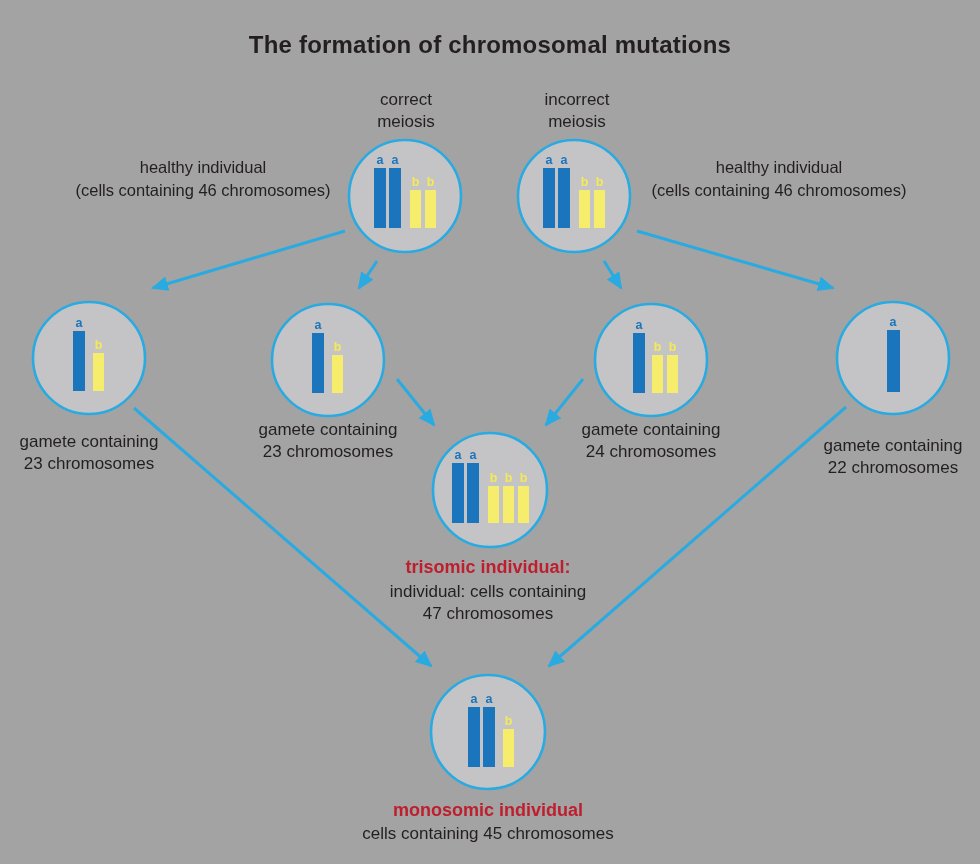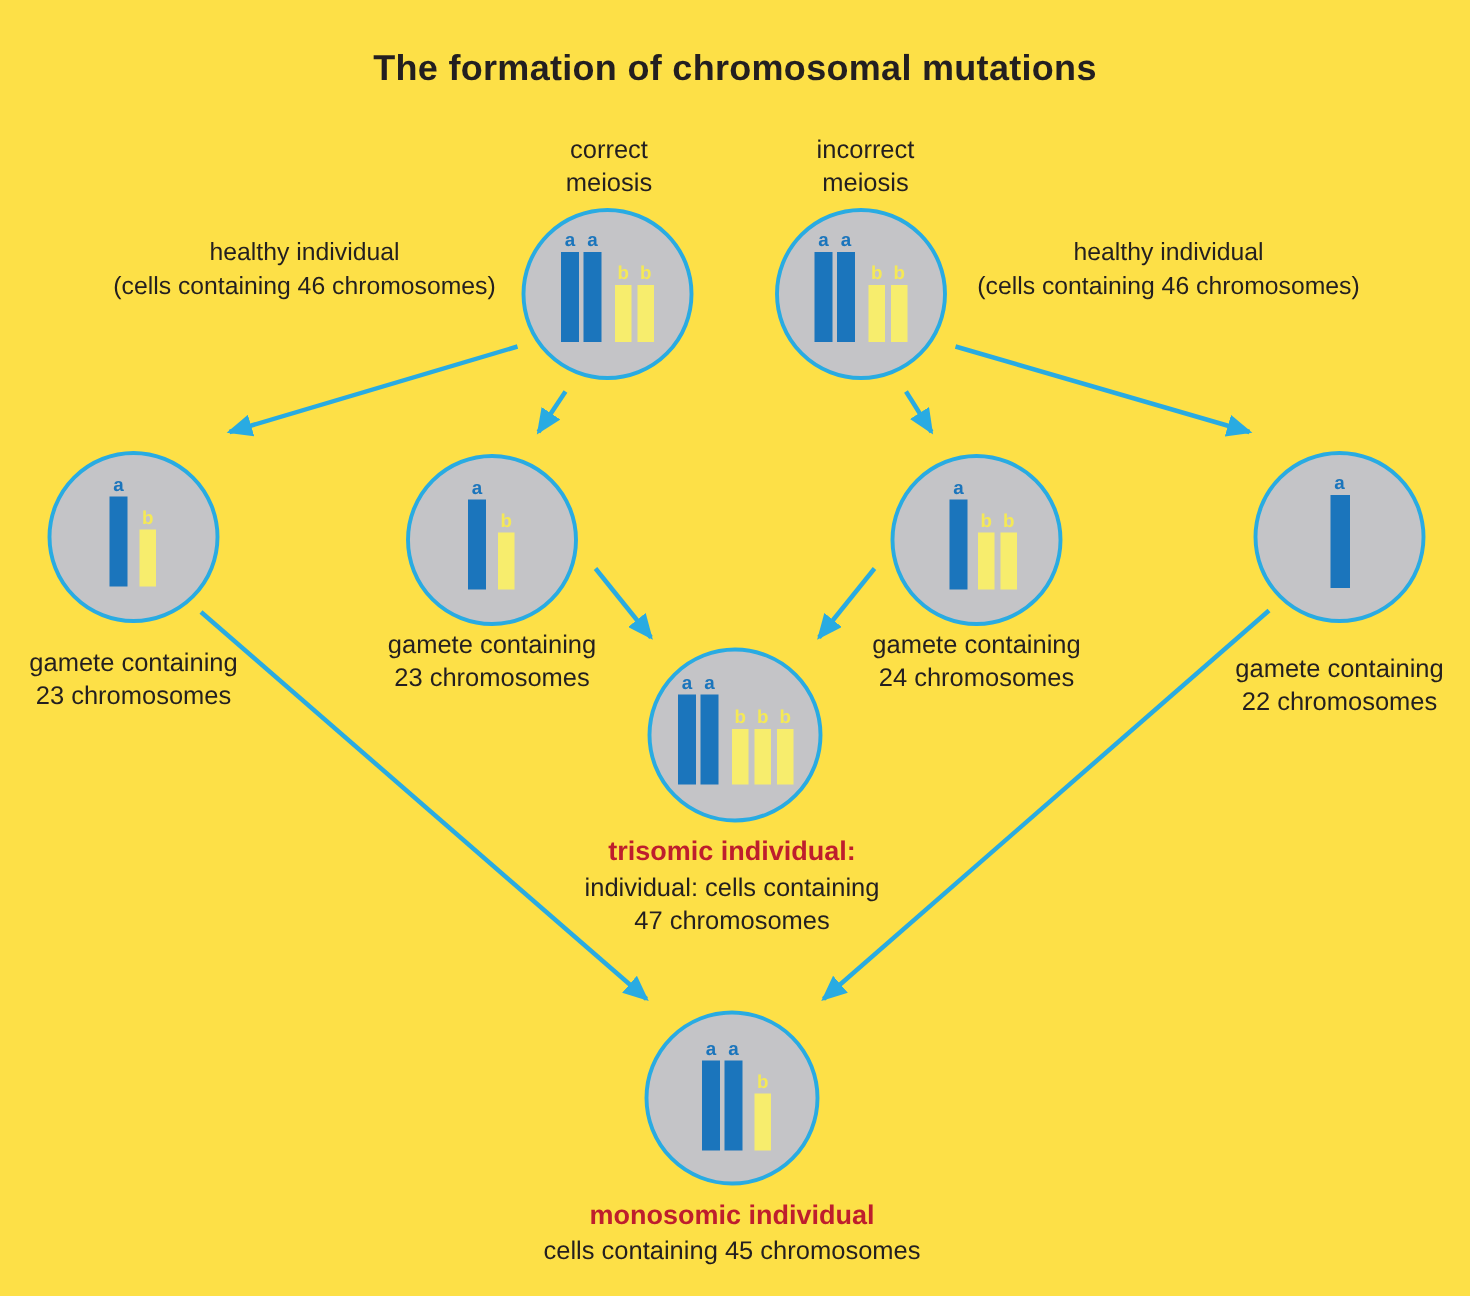--- a/index.html
+++ b/index.html
@@ -1,19 +1,19 @@
 <!DOCTYPE html>
 <html><head>
 <meta charset="utf-8">
 <style>
   html, body { margin: 0; padding: 0; background: #ffffff; }
   .stage {
     position: relative;
     width: 980px; height: 864px;
-    background: #fde047;
+    background: #a3a3a3;
     font-family: "Liberation Sans", sans-serif;
     overflow: hidden;
   }
   svg { display: block; }
   text {
     font-family: "Liberation Sans", sans-serif;
     fill: #231f20;
   }
   .title { font-size: 24px; font-weight: 600; letter-spacing: 0.2px; }
   .lbl   { font-size: 17px; }

